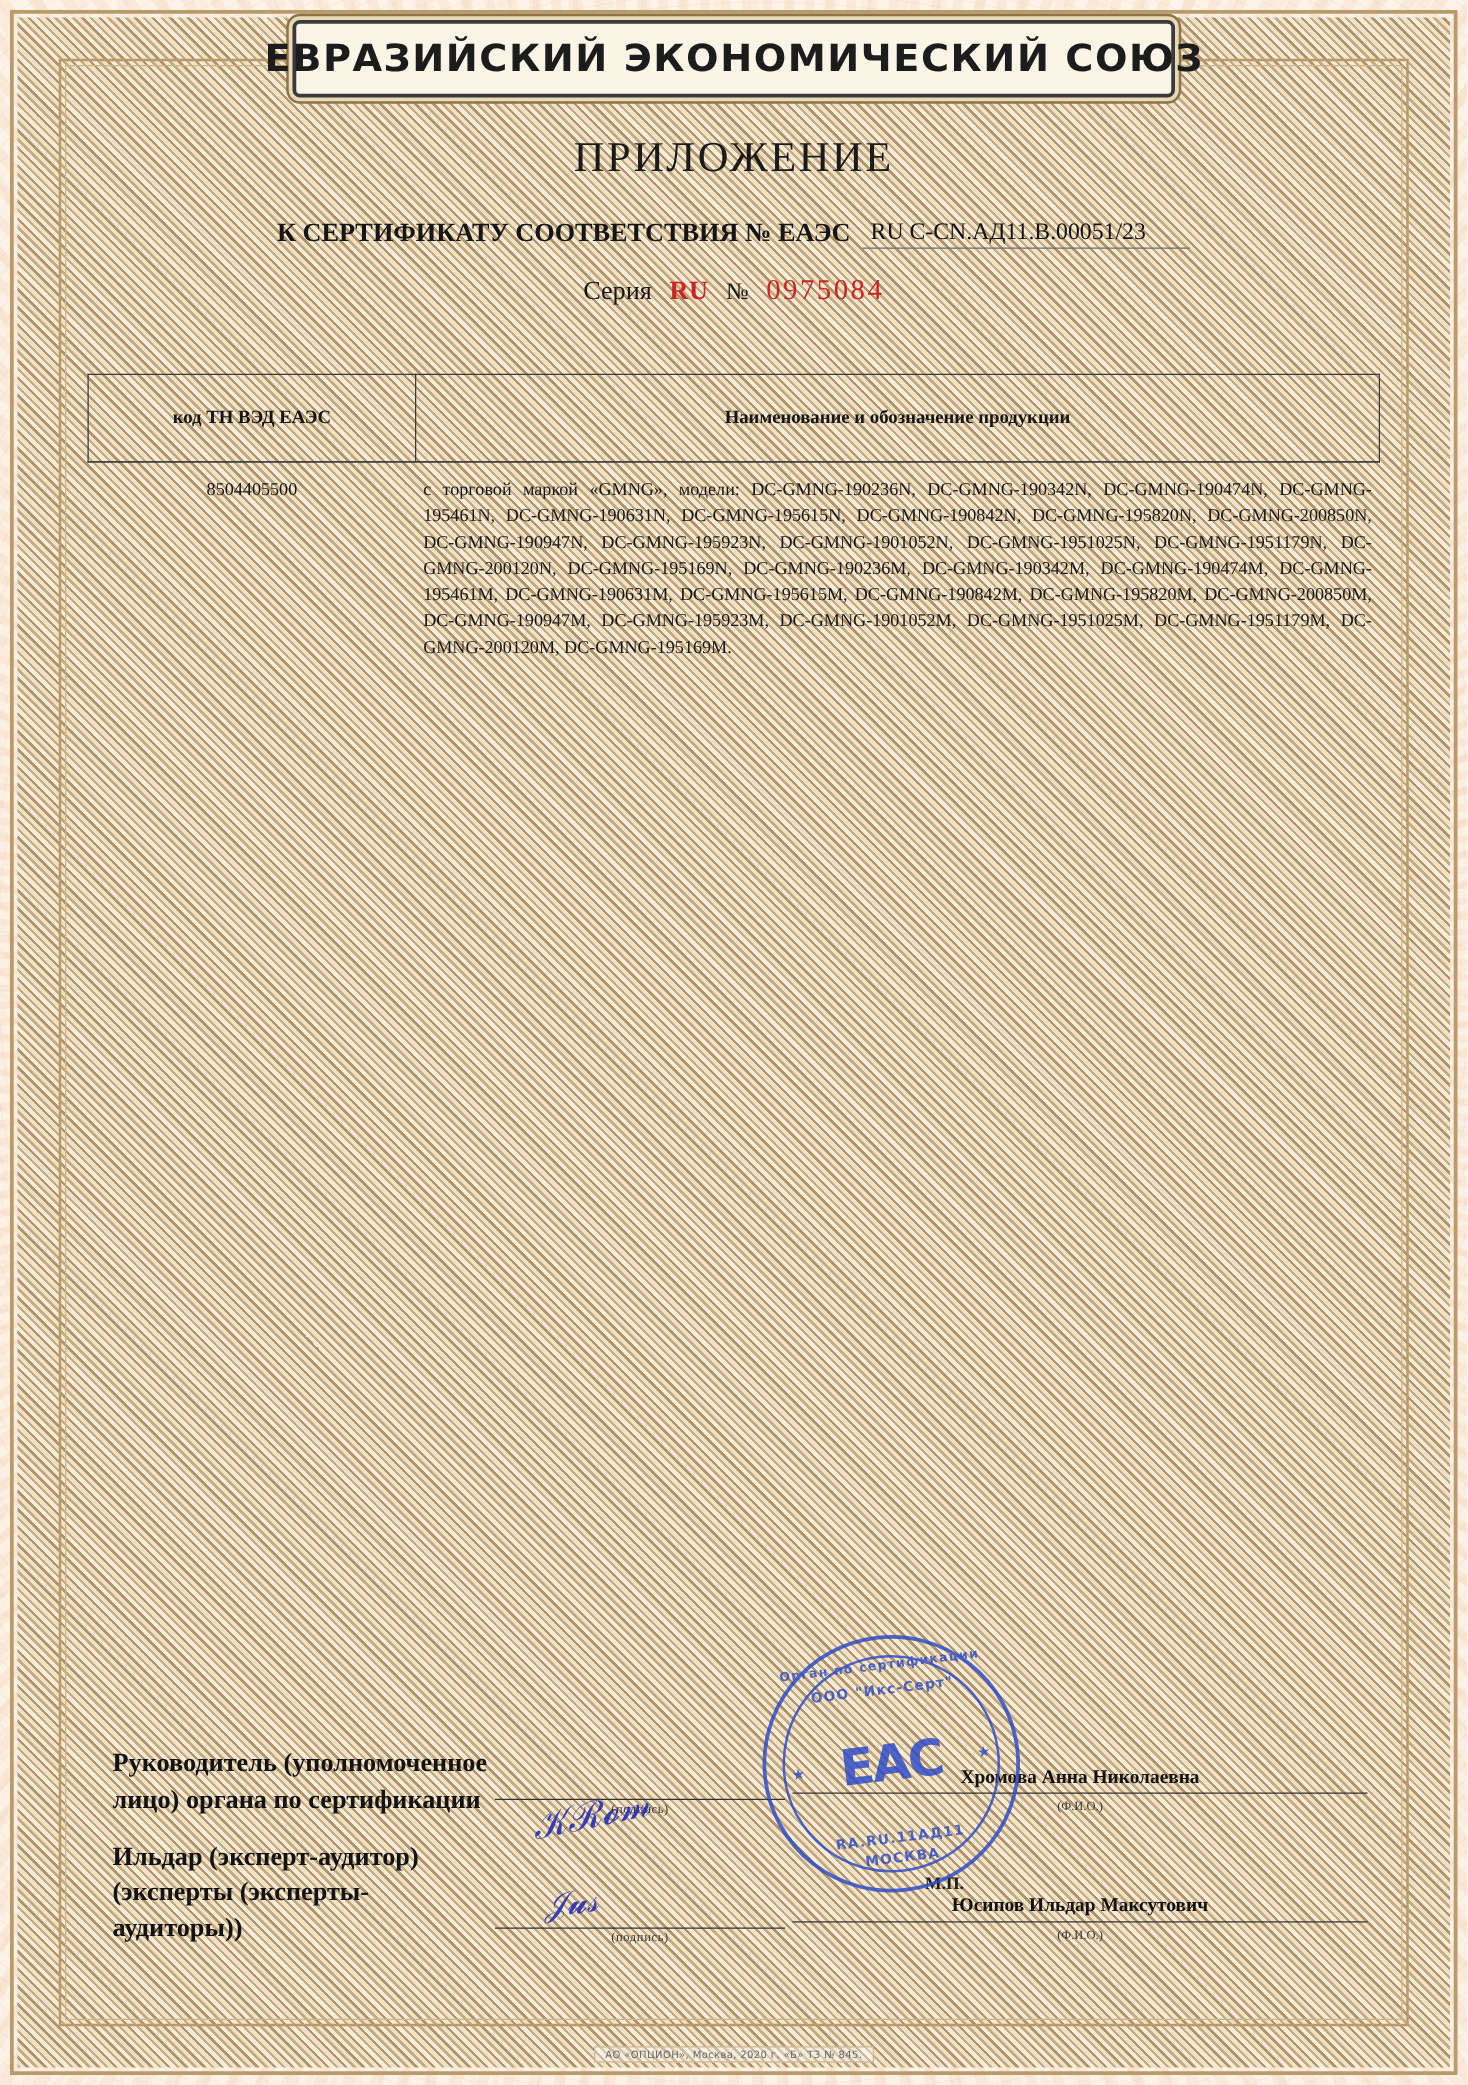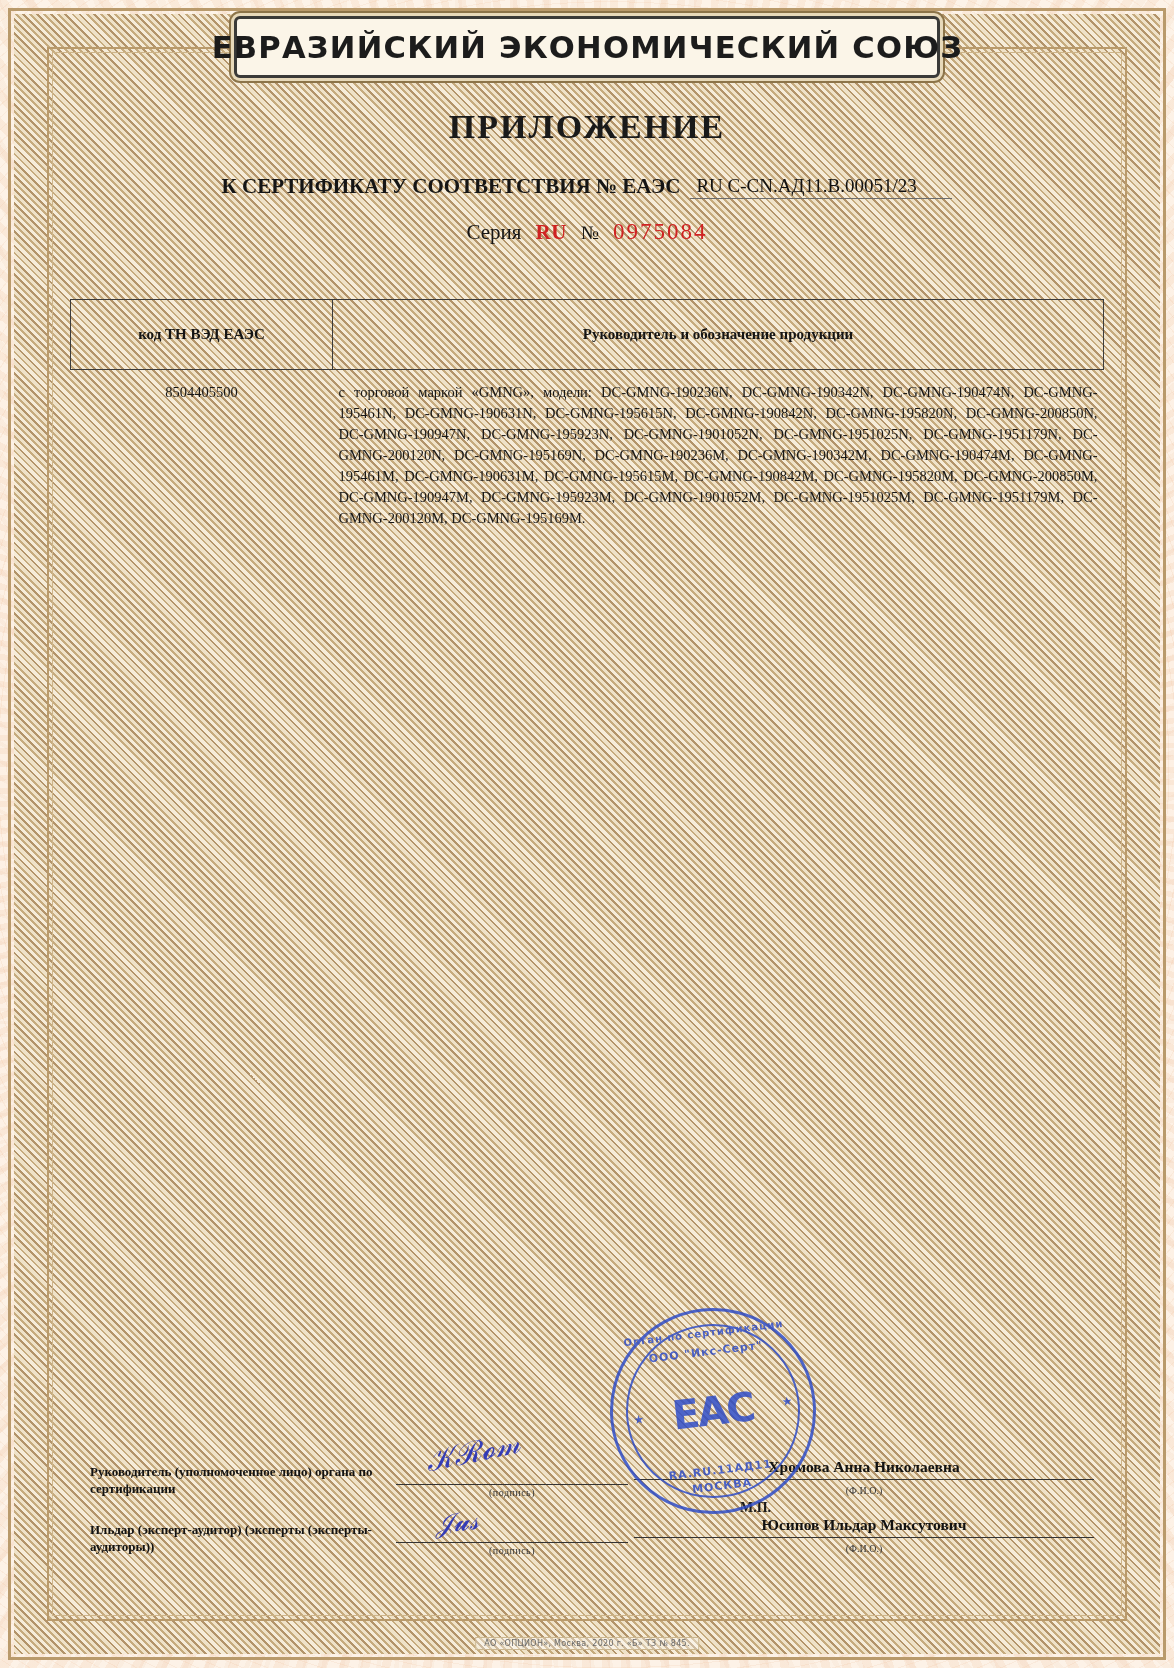--- a/index.html
+++ b/index.html
@@ -110,21 +110,21 @@
     left: 70px;
     right: 70px;
     top: 86px;
     bottom: 60px;
     z-index: 4;
   }
 
   .doc-title {
     text-align: center;
     font-size: 34px;
-    font-weight: 700;
+    font-weight: 400;
     letter-spacing: 2px;
     color: #1a1a1a;
     margin-top: 22px;
     font-family: "Liberation Serif", serif;
   }
 
   .subtitle-row {
     display: flex;
     justify-content: center;
     align-items: flex-end;
@@ -209,21 +209,21 @@
     right: 10px;
     bottom: 34px;
   }
   .sig-row {
     display: flex;
     align-items: flex-end;
     margin-bottom: 18px;
   }
   .sig-role {
     width: 300px;
-    font-size: 13px;
+    font-size: 21px;
     font-weight: 700;
     line-height: 1.35;
     color: #121212;
   }
   .sig-line {
     width: 232px;
     margin: 0 6px;
     text-align: center;
     position: relative;
   }
@@ -375,21 +375,21 @@
       <span class="series-label">Серия</span>
       <span class="series-value">RU</span>
       <span class="num-sign">№</span>
       <span class="serial-value">0975084</span>
     </div>
 
     <table class="prod">
       <thead>
         <tr>
           <th class="col-code">код ТН ВЭД ЕАЭС</th>
-          <th>Руководитель и обозначение продукции</th>
+          <th>Наименование и обозначение продукции</th>
         </tr>
       </thead>
       <tbody>
         <tr>
           <td class="code-cell">8504405500</td>
           <td class="name-cell">с торговой маркой «GMNG», модели: DC-GMNG-190236N, DC-GMNG-190342N, DC-GMNG-190474N, DC-GMNG-195461N, DC-GMNG-190631N, DC-GMNG-195615N, DC-GMNG-190842N, DC-GMNG-195820N, DC-GMNG-200850N, DC-GMNG-190947N, DC-GMNG-195923N, DC-GMNG-1901052N, DC-GMNG-1951025N, DC-GMNG-1951179N, DC-GMNG-200120N, DC-GMNG-195169N, DC-GMNG-190236M, DC-GMNG-190342M, DC-GMNG-190474M, DC-GMNG-195461M, DC-GMNG-190631M, DC-GMNG-195615M, DC-GMNG-190842M, DC-GMNG-195820M, DC-GMNG-200850M, DC-GMNG-190947M, DC-GMNG-195923M, DC-GMNG-1901052M, DC-GMNG-1951025M, DC-GMNG-1951179M, DC-GMNG-200120M, DC-GMNG-195169M.</td>
         </tr>
       </tbody>
     </table>
 

